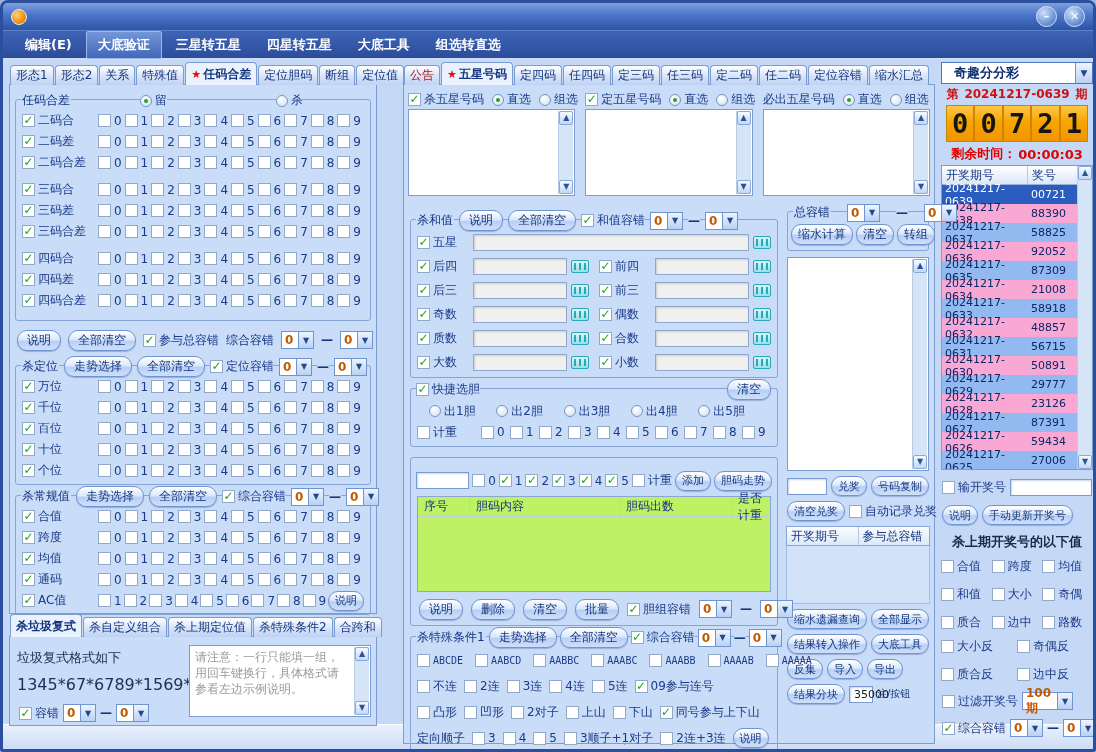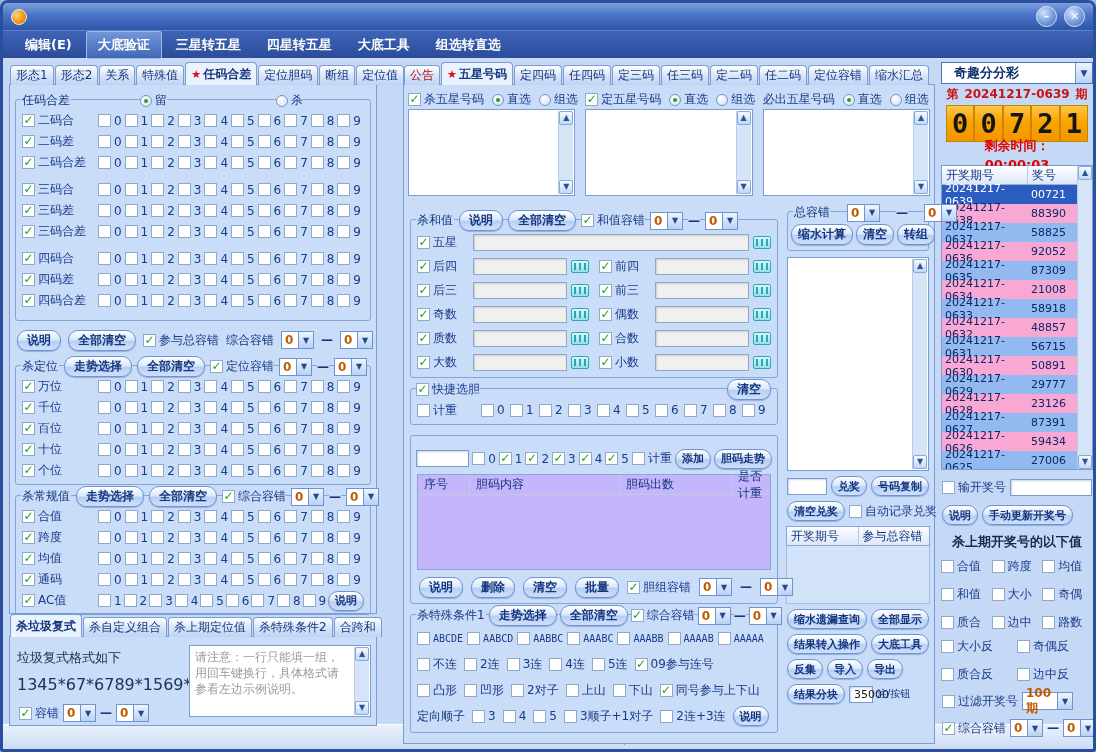--- a/index.html
+++ b/index.html
@@ -41,21 +41,21 @@
 .ktot .ghdr{gap:16px;}
 
 .cbw{display:inline-flex;align-items:center;gap:3px;white-space:nowrap;}
 .cb{width:13px;height:13px;flex:none;background:#fff;border:1px solid #92a8c8;font-size:12px;line-height:11px;text-align:center;color:#1ca21c;font-weight:bold;overflow:hidden;}
 .cbl{color:#1c3a88;}
 .rdw{display:inline-flex;align-items:center;gap:3px;white-space:nowrap;}
 .rd{width:12px;height:12px;flex:none;border-radius:50%;background:radial-gradient(circle at 35% 30%,#fff,#dde9f8 70%,#c6d8f0);border:1px solid #7894c2;position:relative;}
 .rd.on::after{content:"";position:absolute;left:3px;top:3px;width:4px;height:4px;border-radius:50%;background:#28a028;}
 .rdl{color:#1c3a88;}
 
-.btn{display:inline-flex;align-items:center;justify-content:center;height:21px;padding:0 9px;border:1px solid #6e94d2;border-radius:10px;background:linear-gradient(180deg,#ffffff,#dce8fb 45%,#b8d0f5 55%,#cfdffa);color:#13357e;font-weight:bold;font-size:12px;white-space:nowrap;box-shadow:0 1px 1px rgba(40,70,140,.3);cursor:default;}
+.btn{display:inline-flex;align-items:center;justify-content:center;height:21px;padding:0 9px;border:1px solid #6e94d2;border-radius:10px;background:linear-gradient(180deg,#ffffff,#dce8fb 45%,#b8d0f5 55%,#cfdffa);color:#13357e;font-weight:normal;font-size:12px;white-space:nowrap;box-shadow:0 1px 1px rgba(40,70,140,.3);cursor:default;}
 .btn.small{padding:0 6px;font-size:11px;height:20px;}
 .combo{display:inline-flex;align-items:center;height:18px;border:1px solid #6e94d2;background:#fff;}
 .cval{min-width:16px;padding:0 3px;color:#c05a00;font-weight:bold;font-size:12px;}
 .carr{width:15px;height:100%;display:inline-flex;align-items:center;justify-content:center;border-left:1px solid #6e94d2;background:linear-gradient(#eef4fe,#b9d1f5);color:#24488e;font-size:8px;}
 .carr.big{width:17px;font-size:9px;align-self:stretch;}
 .dashln{color:#14357f;font-weight:bold;}
 .lbl{color:#14357f;white-space:nowrap;}
 .tinput{display:inline-block;height:17px;background:#fff;border:1px solid #7a9ad2;box-shadow:inset 1px 1px 2px #c8d4e8;}
 .hrow{display:flex;align-items:center;gap:7px;padding:0 4px;}
 .hrow.tight{gap:4px;padding:0 1px;margin-top:4px;}
@@ -96,28 +96,28 @@
 .sinput{flex:1;height:17px;background:#f0f0ee;border:1px solid #90a8cc;box-shadow:inset 1px 1px 2px #ccc;min-width:0;}
 .kbic{width:18px;height:13px;flex:none;border:1px solid #2aa8b8;border-radius:2px;background:linear-gradient(#d8f6f8,#9adfe8);position:relative;}
 .kbic::after{content:"";position:absolute;inset:2px;background:repeating-linear-gradient(90deg,#2aa8b8 0 2px,transparent 2px 5px);}
 
 .kquick .qclear{position:absolute;top:-10px;right:6px;}
 .qrow1{display:flex;align-items:center;height:22px;padding:2px 28px 0 14px;justify-content:space-between;}
 .q2{height:22px;}
 
 .kdan .dfrow{height:25px;gap:3px;margin-bottom:3px;padding:0 1px;}
 .daninput{width:58px;}
-.dtable{height:96px;border:1px solid #88a6d8;background:#c4b5fd;margin:0 2px;}
+.dtable{height:96px;border:1px solid #88a6d8;background:#bef264;margin:0 2px;}
 .dthead{display:flex;height:20px;align-items:center;border-bottom:1px solid #c0cce0;color:#14357f;}
 .dth{padding-left:6px;border-right:1px solid #c0cce0;height:100%;display:flex;align-items:center;}
 .dth0{width:52px;}.dth1{width:150px;}.dth2{width:112px;}.dth3{flex:1;border-right:none;}
 .dffoot{height:26px;margin-top:4px;gap:8px;}
 
 .kspec .sprow{display:flex;align-items:center;height:26px;gap:7px;padding:0 2px;white-space:nowrap;}
-.sprow.latin{gap:4px;}
+.sprow.latin{gap:12px;}
 .sprow.latin .cbl{font-size:10px;font-family:"DejaVu Sans Mono",monospace;}
 
 .ktot{margin:10px 1px 0;padding:10px 2px 4px;}
 .ctr{gap:3px;padding:2px 1px;height:24px;}
 .ctr .btn{padding:0 6px;}
 .resbox{height:214px;margin:6px 1px 0;}
 .redeeminput{width:50px;}
 .rmthead{display:flex;height:20px;align-items:center;border:1px solid #88a6d8;background:linear-gradient(#fbfdff,#dce8fa);color:#14357f;margin-top:5px;}
 .rmth{flex:1;padding-left:4px;border-right:1px solid #b6c6e0;height:100%;display:flex;align-items:center;}
 .rmth:last-child{border-right:none;}
@@ -126,21 +126,21 @@
 .splitinput{width:24px;color:#101820;font-size:11px;line-height:16px;padding-left:4px;}
 .unitlbl{font-size:10px;}
 
 .lotcombo{display:flex;align-items:center;height:22px;border:1px solid #4f77b8;background:#fff;}
 .lotname{flex:1;padding-left:12px;font-size:13px;font-weight:bold;color:#0f2f6e;}
 .periodline{height:20px;display:flex;justify-content:center;align-items:center;gap:6px;font-weight:bold;font-size:12px;}
 .pseg{color:#cc1111;}
 .led{display:flex;width:142px;margin:1px auto 2px;border:1px solid #c08a00;background:#e89600;}
 .lcell{flex:1;height:35px;display:flex;align-items:center;justify-content:center;background:linear-gradient(180deg,#ffc748,#f8a500 45%,#f29500);border-right:2px solid #cf8300;color:#151515;font-family:"DejaVu Sans Mono",monospace;font-weight:bold;font-size:27px;}
 .lcell:last-child{border-right:none;}
-.cdline{height:20px;display:flex;justify-content:center;align-items:center;gap:2px;font-weight:bold;font-size:13px;flex-direction:column;}
+.cdline{height:20px;display:flex;justify-content:center;align-items:center;gap:2px;font-weight:bold;font-size:13px;}
 .cdseg{color:#e00000;}
 .rtable{display:flex;border:1px solid #7a9cd0;background:#cfe0f6;height:305px;margin-top:1px;}
 .rtleft{flex:1;display:flex;flex-direction:column;min-width:0;overflow:hidden;}
 .rthead{display:flex;align-items:center;height:19px;background:linear-gradient(#ffffff,#dbe7fa);border-bottom:1px solid #9ab0d4;color:#13337e;font-size:12px;flex:none;}
 .rthead .c1{width:86px;padding-left:4px;border-right:1px solid #b8c8e4;height:100%;display:flex;align-items:center;}
 .rthead .c2{flex:1;padding-left:4px;}
 .rrow{display:flex;align-items:center;height:19px;font-size:11px;flex:none;}
 .rrow .c1{width:86px;padding-left:3px;}
 .rrow .c2{flex:1;padding-left:3px;}
 .rrow.sel{background:#2b5cc0;color:#fff;}
@@ -1458,20 +1458,42 @@
                 </div>
               </div>
               <div class="grp kquick">
                 <div class="ghdr">
                   <span class="cbw">
                     <span class="cb">✓</span>
                     <span class="cbl">快捷选胆</span>
                   </span>
                 </div>
                 <span class="btn qclear">清空</span>
+                <div class="qrow1">
+                  <span class="rdw">
+                    <span class="rd"></span>
+                    <span class="rdl">出1胆</span>
+                  </span>
+                  <span class="rdw">
+                    <span class="rd"></span>
+                    <span class="rdl">出2胆</span>
+                  </span>
+                  <span class="rdw">
+                    <span class="rd"></span>
+                    <span class="rdl">出3胆</span>
+                  </span>
+                  <span class="rdw">
+                    <span class="rd"></span>
+                    <span class="rdl">出4胆</span>
+                  </span>
+                  <span class="rdw">
+                    <span class="rd"></span>
+                    <span class="rdl">出5胆</span>
+                  </span>
+                </div>
                 <div class="drow q2">
                   <span class="cbw rlabel2">
                     <span class="cb"></span>
                     <span class="cbl">计重</span>
                   </span>
                   <span class="dcells">
                     <span class="cbw dcell">
                       <span class="cb"></span>
                       <span class="cbl">0</span>
                     </span>

